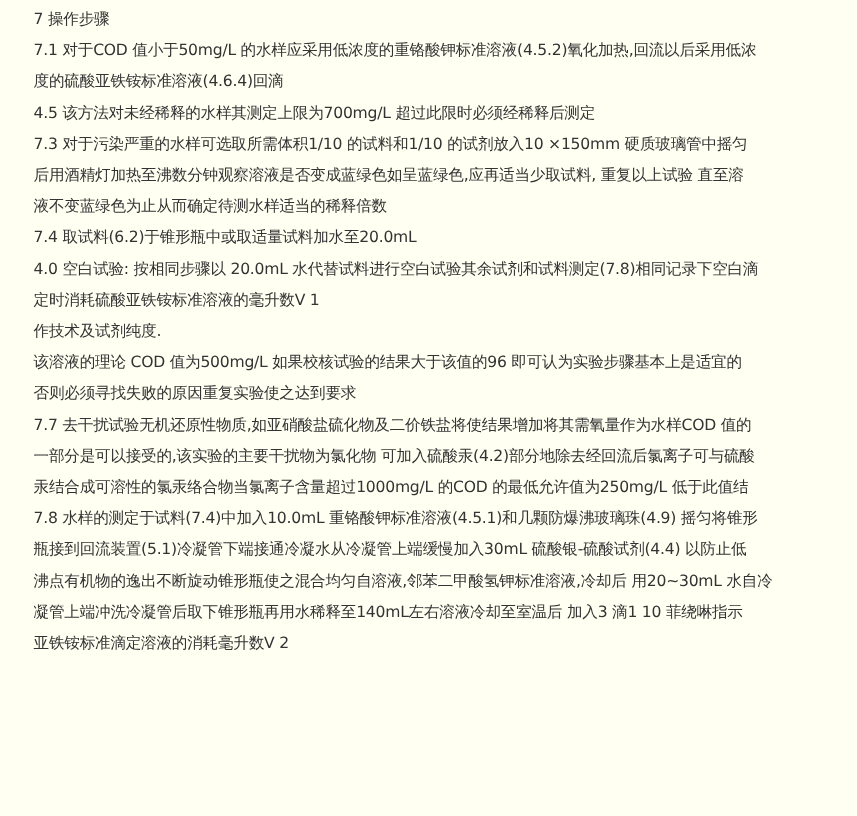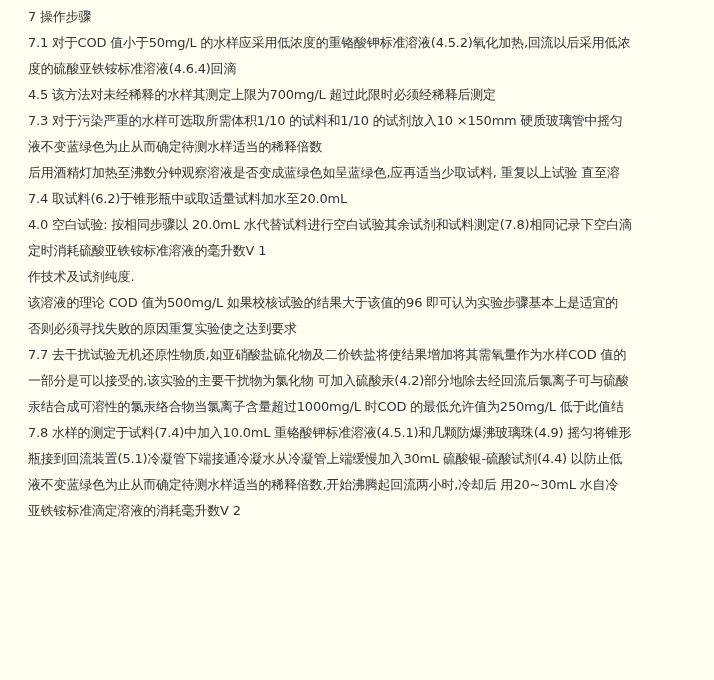--- a/index.html
+++ b/index.html
@@ -15,28 +15,29 @@
 </style>
 </head>
 <body>
 
 <div class="doc">
   <div class="line">7  操作步骤</div>
   <div class="line">7.1  对于COD  值小于50mg/L  的水样应采用低浓度的重铬酸钾标准溶液(4.5.2)氧化加热,回流以后采用低浓</div>
   <div class="line">度的硫酸亚铁铵标准溶液(4.6.4)回滴</div>
   <div class="line">4.5  该方法对未经稀释的水样其测定上限为700mg/L  超过此限时必须经稀释后测定</div>
   <div class="line">7.3  对于污染严重的水样可选取所需体积1/10  的试料和1/10  的试剂放入10  ×150mm  硬质玻璃管中摇匀</div>
+  <div class="line">后用酒精灯加热至沸数分钟观察溶液是否变成蓝绿色如呈蓝绿色,应再适当少取试料, 重复以上试验  直至溶</div>
   <div class="line">液不变蓝绿色为止从而确定待测水样适当的稀释倍数</div>
-  <div class="line">后用酒精灯加热至沸数分钟观察溶液是否变成蓝绿色如呈蓝绿色,应再适当少取试料, 重复以上试验  直至溶</div>
   <div class="line">7.4  取试料(6.2)于锥形瓶中或取适量试料加水至20.0mL</div>
   <div class="line">4.0  空白试验: 按相同步骤以  20.0mL  水代替试料进行空白试验其余试剂和试料测定(7.8)相同记录下空白滴</div>
   <div class="line">定时消耗硫酸亚铁铵标准溶液的毫升数V 1</div>
   <div class="line">作技术及试剂纯度.</div>
   <div class="line">该溶液的理论  COD  值为500mg/L  如果校核试验的结果大于该值的96  即可认为实验步骤基本上是适宜的</div>
   <div class="line">否则必须寻找失败的原因重复实验使之达到要求</div>
   <div class="line">7.7  去干扰试验无机还原性物质,如亚硝酸盐硫化物及二价铁盐将使结果增加将其需氧量作为水样COD  值的</div>
   <div class="line">一部分是可以接受的,该实验的主要干扰物为氯化物  可加入硫酸汞(4.2)部分地除去经回流后氯离子可与硫酸</div>
-  <div class="line">汞结合成可溶性的氯汞络合物当氯离子含量超过1000mg/L  时COD  的最低允许值为250mg/L  低于此值结</div>
+  <div class="line">汞结合成可溶性的氯汞络合物当氯离子含量超过1000mg/L  的COD  的最低允许值为250mg/L  低于此值结</div>
   <div class="line">7.8  水样的测定于试料(7.4)中加入10.0mL  重铬酸钾标准溶液(4.5.1)和几颗防爆沸玻璃珠(4.9)  摇匀将锥形</div>
   <div class="line">瓶接到回流装置(5.1)冷凝管下端接通冷凝水从冷凝管上端缓慢加入30mL  硫酸银-硫酸试剂(4.4)  以防止低</div>
-  <div class="line">液不变蓝绿色为止从而确定待测水样适当的稀释倍数,开始沸腾起回流两小时,冷却后  用20~30mL  水自冷</div>
+  <div class="line">沸点有机物的逸出不断旋动锥形瓶使之混合均匀自溶液,邻苯二甲酸氢钾标准溶液,冷却后  用20~30mL  水自冷</div>
+  <div class="line">凝管上端冲洗冷凝管后取下锥形瓶再用水稀释至140mL左右溶液冷却至室温后  加入3  滴1  10  菲绕啉指示</div>
   <div class="line">亚铁铵标准滴定溶液的消耗毫升数V 2</div>
 </div>
 
 </body></html>

